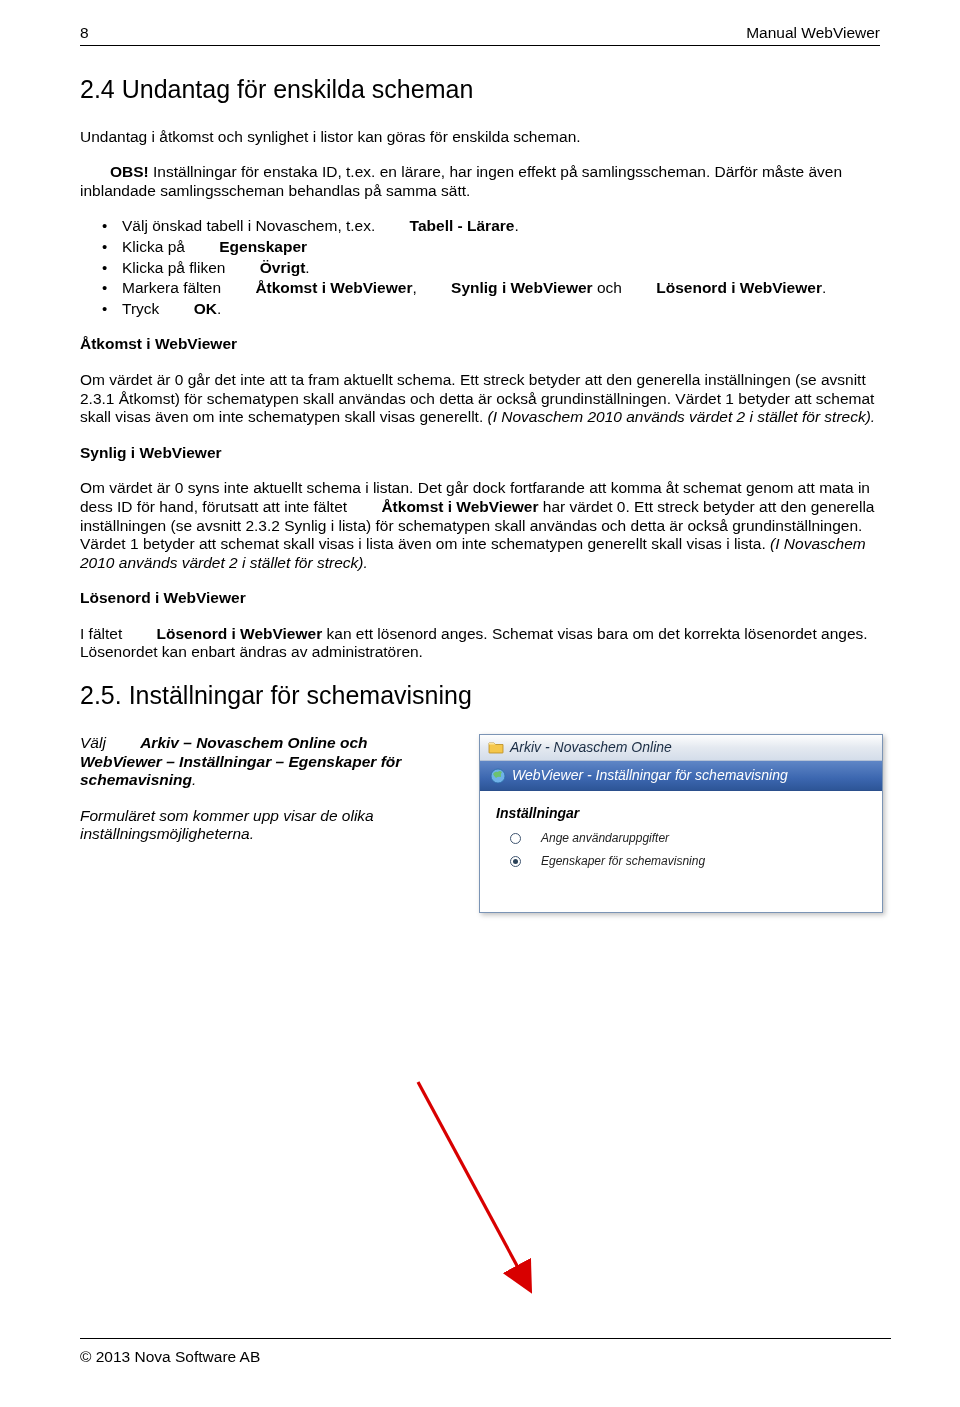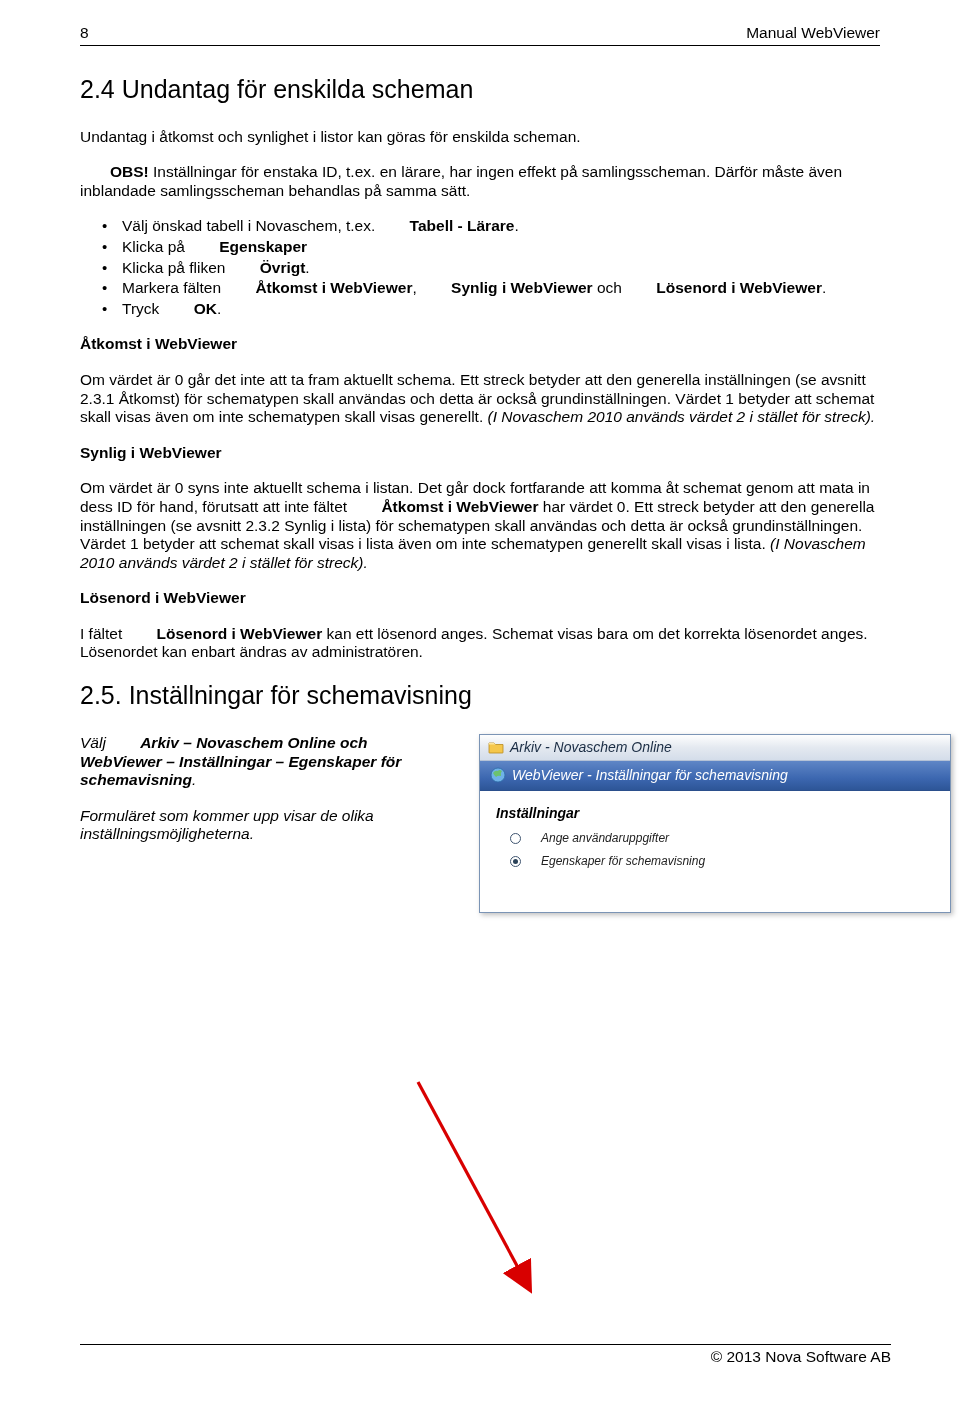--- a/index.html
+++ b/index.html
@@ -56,36 +56,36 @@
       align-items: flex-start;
       font-style: italic;
     }
     .two-col .left { flex: 0 0 373px; }
     .two-col .right { flex: 1; }
 
     
     .win {
       border: 1px solid #7b94b5;
       background: #fff;
-      width: 472px;
+      width: 404px;
       box-shadow: 2px 2px 5px rgba(0,0,0,0.25);
     }
     .titlebar {
       display: flex;
       align-items: center;
       gap: 6px;
       padding: 4px 8px;
       background: linear-gradient(#fefefe, #e4e9f0 50%, #d4ddea);
       border-bottom: 1px solid #b5c2d6;
       font-size: 14px;
       color: #1b2d44;
     }
     .menubar {
       display: flex;
-      align-items: flex-start;
+      align-items: flex-end;
       gap: 6px;
       padding: 6px 10px;
       background: linear-gradient(#5f86c6, #3c67b0 60%, #2d5597);
       color: #fff;
       font-size: 14px;
       border-bottom: 1px solid #2b4f8c;
     }
     .panel {
       padding: 14px 16px 36px 16px;
       background: #fff;
@@ -130,22 +130,21 @@
       position: absolute;
       left: 414px;
       top: 1078px;
       width: 130px;
       height: 222px;
       pointer-events: none;
     }
 
     .footer {
       border-top: 1px solid #000;
-      padding-top: 3px;
-      text-align: right;
+      padding-top: 9px;
       position: absolute;
       left: 80px;
       right: 69px;
       bottom: 40px;
     }
   </style>
 </head>
 <body>
 
 <div class="page">

